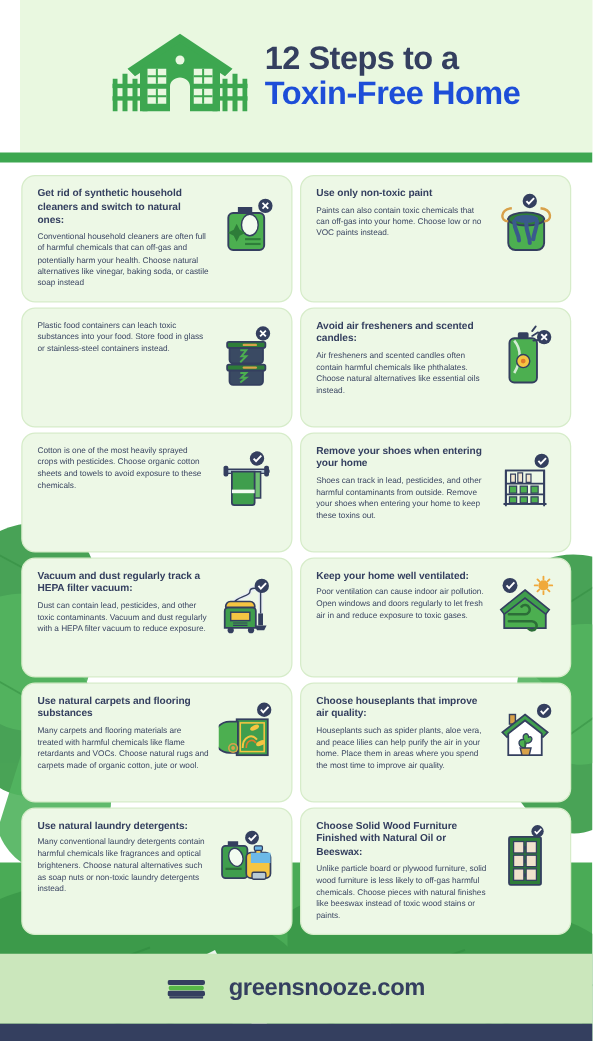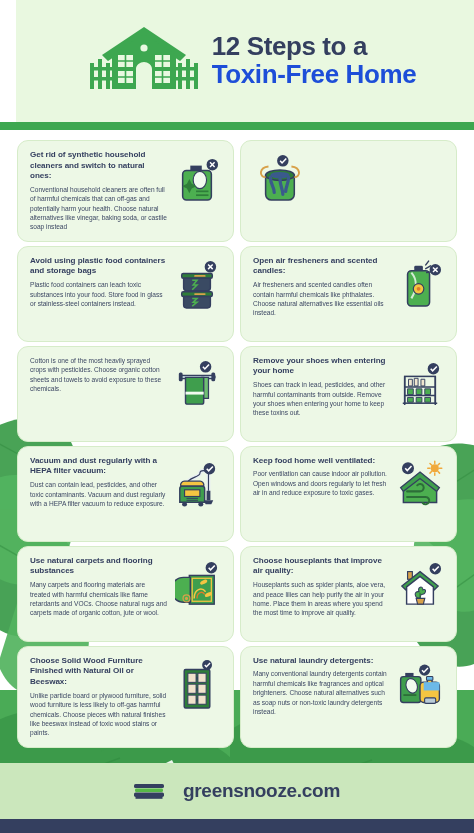--- a/index.html
+++ b/index.html
@@ -184,37 +184,40 @@
           <path d="M15 26 l2.5 5 5 2.5 -5 2.5 -2.5 5 -2.5 -5 -5 -2.5 5 -2.5 z" fill="#2e7d39"></path>
           <rect x="22" y="38" width="13" height="1.8" fill="#2e7d39"></rect>
           <rect x="22" y="42" width="13" height="1.8" fill="#2e7d39"></rect>
           <circle cx="39" cy="11" r="6" fill="#343f5f"></circle>
           <path d="M36.6 8.6 l4.8 4.8 M41.4 8.6 l-4.8 4.8" stroke="#ffffff" stroke-width="1.5"></path>
         </svg>
       </div>
     </div>
 
     <div class="card">
+      <div class="card-text">
+        <div class="card-title">Use only non-toxic paint</div>
+        <div class="card-body">Paints can also contain toxic chemicals that can off-gas into your home. Choose low or no VOC paints instead.</div>
+      </div>
       <div class="card-icon">
         <svg viewBox="0 0 46 52" width="44" height="50">
           <path d="M9 22 h30 v20 a6 6 0 0 1 -6 6 h-18 a6 6 0 0 1 -6 -6 z" fill="#4caf50" stroke="#343f5f" stroke-width="1.6"></path>
           <ellipse cx="24" cy="22" rx="15" ry="5.5" fill="#2e7d39" stroke="#343f5f" stroke-width="1.6"></ellipse>
           <ellipse cx="24" cy="22" rx="10" ry="3.4" fill="#3a5a8c"></ellipse>
           <path d="M14 24 c0 8 4 10 4 16 M24 25 c0 9 3 11 3 17 M33 24 c0 7 -3 10 -3 15" stroke="#3a5a8c" stroke-width="3.4" fill="none" stroke-linecap="round"></path>
           <path d="M9 24 C 2 24, 2 14, 12 13" stroke="#d8a14a" stroke-width="2" fill="none"></path>
           <path d="M39 24 C 46 24, 46 14, 36 13" stroke="#d8a14a" stroke-width="2" fill="none"></path>
           <circle cx="27" cy="7" r="6" fill="#343f5f"></circle>
           <path d="M24.2 7 l2 2.2 4.4 -4.6" stroke="#ffffff" stroke-width="1.6" fill="none"></path>
         </svg>
       </div>
     </div>
 
     <div class="card">
       <div class="card-text">
-        <div class="card-title">Avoid using plastic food containers and storage bags</div>
         <div class="card-body">Plastic food containers can leach toxic substances into your food. Store food in glass or stainless-steel containers instead.</div>
       </div>
       <div class="card-icon">
         <svg viewBox="0 0 46 52" width="44" height="50">
           <g stroke="#343f5f" stroke-width="1.5">
             <rect x="7" y="14" width="32" height="5" rx="1.6" fill="#2e7d39"></rect>
             <path d="M9 19 h28 v10 a3 3 0 0 1 -3 3 h-22 a3 3 0 0 1 -3 -3 z" fill="#3a4a63"></path>
             <rect x="7" y="33" width="32" height="5" rx="1.6" fill="#2e7d39"></rect>
             <path d="M9 38 h28 v9 a3 3 0 0 1 -3 3 h-22 a3 3 0 0 1 -3 -3 z" fill="#3a4a63"></path>
           </g>
@@ -223,21 +226,21 @@
           <rect x="20" y="15.5" width="12" height="2" rx="1" fill="#d8a14a"></rect>
           <rect x="20" y="34.5" width="12" height="2" rx="1" fill="#d8a14a"></rect>
           <circle cx="37" cy="7" r="6" fill="#343f5f"></circle>
           <path d="M34.6 4.6 l4.8 4.8 M39.4 4.6 l-4.8 4.8" stroke="#ffffff" stroke-width="1.5"></path>
         </svg>
       </div>
     </div>
 
     <div class="card">
       <div class="card-text">
-        <div class="card-title">Open air fresheners and scented candles:</div>
+        <div class="card-title">Avoid air fresheners and scented candles:</div>
         <div class="card-body">Air fresheners and scented candles often contain harmful chemicals like phthalates. Choose natural alternatives like essential oils instead.</div>
       </div>
       <div class="card-icon">
         <svg viewBox="0 0 46 52" width="44" height="50">
           <rect x="17" y="6" width="9" height="5" rx="1.4" fill="#343f5f"></rect>
           <path d="M14 11 h15 a4 4 0 0 1 4 4 v29 a4 4 0 0 1 -4 4 h-15 a4 4 0 0 1 -4 -4 v-29 a4 4 0 0 1 4 -4 z" fill="#4caf50" stroke="#343f5f" stroke-width="1.6"></path>
           <path d="M14 13 C 20 20, 20 30, 14 40" stroke="#ffffff" stroke-width="2.2" fill="none" opacity="0.75"></path>
           <circle cx="21.5" cy="30" r="5.5" fill="#f5c542" stroke="#343f5f" stroke-width="1.2"></circle>
           <circle cx="21.5" cy="30" r="2" fill="#e07b2a"></circle>
           <g stroke="#343f5f" stroke-width="1.5" stroke-linecap="round">
@@ -296,21 +299,21 @@
             <path d="M28 39 h6 v5 h-6 z"></path>
           </g>
           <circle cx="37" cy="9" r="6" fill="#343f5f"></circle>
           <path d="M34.2 9 l2 2.2 4.4 -4.6" stroke="#ffffff" stroke-width="1.6" fill="none"></path>
         </svg>
       </div>
     </div>
 
     <div class="card">
       <div class="card-text">
-        <div class="card-title">Vacuum and dust regularly with a HEPA filter vacuum:</div>
+        <div class="card-title">Vacuum and dust regularly track a HEPA filter vacuum:</div>
         <div class="card-body">Dust can contain lead, pesticides, and other toxic contaminants. Vacuum and dust regularly with a HEPA filter vacuum to reduce exposure.</div>
       </div>
       <div class="card-icon">
         <svg viewBox="0 0 46 52" width="44" height="50">
           <path d="M12 26 C 12 18, 26 18, 26 14 C 26 10, 33 10, 35 14 L 35 32" stroke="#e8eef2" stroke-width="4" fill="none" stroke-linecap="round"></path>
           <path d="M12 26 C 12 18, 26 18, 26 14 C 26 10, 33 10, 35 14 L 35 32" stroke="#343f5f" stroke-width="1.2" fill="none"></path>
           <path d="M8 27 h20 a3 3 0 0 1 3 3 v14 h-26 v-14 a3 3 0 0 1 3 -3 z" fill="#3f9e4d" stroke="#343f5f" stroke-width="1.5"></path>
           <path d="M10 22 h16 a4 4 0 0 1 4 5 h-24 a4 4 0 0 1 4 -5 z" fill="#f5c542" stroke="#343f5f" stroke-width="1.4"></path>
           <rect x="10" y="31" width="16" height="7" fill="#f5c542" stroke="#343f5f" stroke-width="1.2"></rect>
           <g stroke="#343f5f" stroke-width="1">
@@ -322,21 +325,21 @@
           <rect x="33" y="32" width="4" height="10" fill="#343f5f"></rect>
           <path d="M30 42 h10 l-2 4 h-6 z" fill="#343f5f"></path>
           <circle cx="36" cy="9" r="6" fill="#343f5f"></circle>
           <path d="M33.2 9 l2 2.2 4.4 -4.6" stroke="#ffffff" stroke-width="1.6" fill="none"></path>
         </svg>
       </div>
     </div>
 
     <div class="card">
       <div class="card-text">
-        <div class="card-title">Keep food home well ventilated:</div>
+        <div class="card-title">Keep your home well ventilated:</div>
         <div class="card-body">Poor ventilation can cause indoor air pollution. Open windows and doors regularly to let fresh air in and reduce exposure to toxic gases.</div>
       </div>
       <div class="card-icon">
         <svg viewBox="0 0 52 52" width="48" height="48">
           <path d="M26 16 L 44 30 L 44 46 L 8 46 L 8 30 Z" fill="#4caf50" stroke="#343f5f" stroke-width="1.6"></path>
           <path d="M26 13 L 47 30 L 44 34 L 26 20 L 8 34 L 5 30 Z" fill="#3f9e4d" stroke="#343f5f" stroke-width="1.4"></path>
           <g stroke="#2c6e38" stroke-width="2.2" fill="none" stroke-linecap="round">
             <path d="M12 34 h14 a4 4 0 1 0 -3 -6.6"></path>
             <path d="M12 40 h20 a4 4 0 1 1 -3 6.6"></path>
           </g>
@@ -387,66 +390,66 @@
           <path d="M23 40 v-6" stroke="#2c6e38" stroke-width="1.2"></path>
           <path d="M19 40 h9 l-1.5 6 h-6 z" fill="#d8a14a" stroke="#343f5f" stroke-width="1.2"></path>
           <circle cx="39" cy="9" r="6" fill="#343f5f"></circle>
           <path d="M36.2 9 l2 2.2 4.4 -4.6" stroke="#ffffff" stroke-width="1.6" fill="none"></path>
         </svg>
       </div>
     </div>
 
     <div class="card">
       <div class="card-text">
-        <div class="card-title">Choose Solid Wood Furniture Finished with Natural Oil or Beeswax:</div>
-        <div class="card-body">Unlike particle board or plywood furniture, solid wood furniture is less likely to off-gas harmful chemicals. Choose pieces with natural finishes like beeswax instead of toxic wood stains or paints.</div>
-      </div>
-      <div class="card-icon">
-        <svg viewBox="0 0 46 56" width="42" height="52">
-          <rect x="9" y="10" width="28" height="42" rx="1.6" fill="#2e7d39" stroke="#343f5f" stroke-width="1.6"></rect>
-          <g fill="#f0e2cc" stroke="#343f5f" stroke-width="1.1">
-            <rect x="13" y="14" width="9" height="10"></rect>
-            <rect x="24" y="14" width="9" height="10"></rect>
-            <rect x="13" y="26" width="9" height="10"></rect>
-            <rect x="24" y="26" width="9" height="10"></rect>
-            <rect x="13" y="38" width="9" height="10"></rect>
-            <rect x="24" y="38" width="9" height="10"></rect>
-          </g>
-          <g fill="#343f5f">
-            <rect x="22.3" y="18" width="1.4" height="3"></rect>
-            <rect x="22.3" y="30" width="1.4" height="3"></rect>
-            <rect x="22.3" y="42" width="1.4" height="3"></rect>
-          </g>
-          <circle cx="34" cy="5" r="5.4" fill="#343f5f"></circle>
-          <path d="M31.5 5 l1.8 2 4 -4.2" stroke="#ffffff" stroke-width="1.5" fill="none"></path>
-        </svg>
-      </div>
-    </div>
-
-    <div class="card">
-      <div class="card-text">
         <div class="card-title">Use natural laundry detergents:</div>
         <div class="card-body">Many conventional laundry detergents contain harmful chemicals like fragrances and optical brighteners. Choose natural alternatives such as soap nuts or non-toxic laundry detergents instead.</div>
       </div>
       <div class="card-icon">
         <svg viewBox="0 0 52 52" width="48" height="48">
           <path d="M8 18 h16 a3 3 0 0 1 3 3 v22 a3 3 0 0 1 -3 3 h-16 a3 3 0 0 1 -3 -3 v-22 a3 3 0 0 1 3 -3 z" fill="#3f9e4d" stroke="#343f5f" stroke-width="1.5"></path>
           <path d="M10 14 h9 v4 h-9 z" fill="#343f5f"></path>
           <ellipse cx="17" cy="28" rx="6" ry="8" fill="#f2fbf0" stroke="#343f5f" stroke-width="1.2" transform="rotate(-18 17 28)"></ellipse>
           <path d="M8 38 h14" stroke="#2c6e38" stroke-width="2"></path>
           <path d="M30 24 h4 v-4 h5 v4 h4 a4 4 0 0 1 4 4 v14 a4 4 0 0 1 -4 4 h-13 a4 4 0 0 1 -4 -4 v-14 a4 4 0 0 1 4 -4 z" fill="#f5c542" stroke="#343f5f" stroke-width="1.5"></path>
           <path d="M30 24 h17 v9 h-17 z" fill="#6cb9e8"></path>
           <rect x="33" y="18" width="7" height="4" rx="1" fill="#6cb9e8" stroke="#343f5f" stroke-width="1.1"></rect>
           <rect x="31" y="41" width="12" height="6" rx="1.4" fill="#b9cbd6" stroke="#343f5f" stroke-width="1.2"></rect>
           <circle cx="31" cy="11" r="6" fill="#343f5f"></circle>
           <path d="M28.2 11 l2 2.2 4.4 -4.6" stroke="#ffffff" stroke-width="1.6" fill="none"></path>
         </svg>
       </div>
     </div>
 
+    <div class="card">
+      <div class="card-text">
+        <div class="card-title">Choose Solid Wood Furniture Finished with Natural Oil or Beeswax:</div>
+        <div class="card-body">Unlike particle board or plywood furniture, solid wood furniture is less likely to off-gas harmful chemicals. Choose pieces with natural finishes like beeswax instead of toxic wood stains or paints.</div>
+      </div>
+      <div class="card-icon">
+        <svg viewBox="0 0 46 56" width="42" height="52">
+          <rect x="9" y="10" width="28" height="42" rx="1.6" fill="#2e7d39" stroke="#343f5f" stroke-width="1.6"></rect>
+          <g fill="#f0e2cc" stroke="#343f5f" stroke-width="1.1">
+            <rect x="13" y="14" width="9" height="10"></rect>
+            <rect x="24" y="14" width="9" height="10"></rect>
+            <rect x="13" y="26" width="9" height="10"></rect>
+            <rect x="24" y="26" width="9" height="10"></rect>
+            <rect x="13" y="38" width="9" height="10"></rect>
+            <rect x="24" y="38" width="9" height="10"></rect>
+          </g>
+          <g fill="#343f5f">
+            <rect x="22.3" y="18" width="1.4" height="3"></rect>
+            <rect x="22.3" y="30" width="1.4" height="3"></rect>
+            <rect x="22.3" y="42" width="1.4" height="3"></rect>
+          </g>
+          <circle cx="34" cy="5" r="5.4" fill="#343f5f"></circle>
+          <path d="M31.5 5 l1.8 2 4 -4.2" stroke="#ffffff" stroke-width="1.5" fill="none"></path>
+        </svg>
+      </div>
+    </div>
+
   </div>
 
   <div class="footer-band">
     <svg class="footer-logo" viewBox="0 0 30 18">
       <rect x="0" y="2" width="30" height="4" rx="1.6" fill="#343f5f"></rect>
       <rect x="1" y="6.5" width="28" height="3.6" rx="1.4" fill="#57b847"></rect>
       <rect x="0" y="10.5" width="30" height="4.4" rx="1.6" fill="#343f5f"></rect>
       <rect x="1.5" y="15" width="27" height="1.8" fill="#343f5f"></rect>
     </svg>
     <div class="footer-text">greensnooze.com</div>

